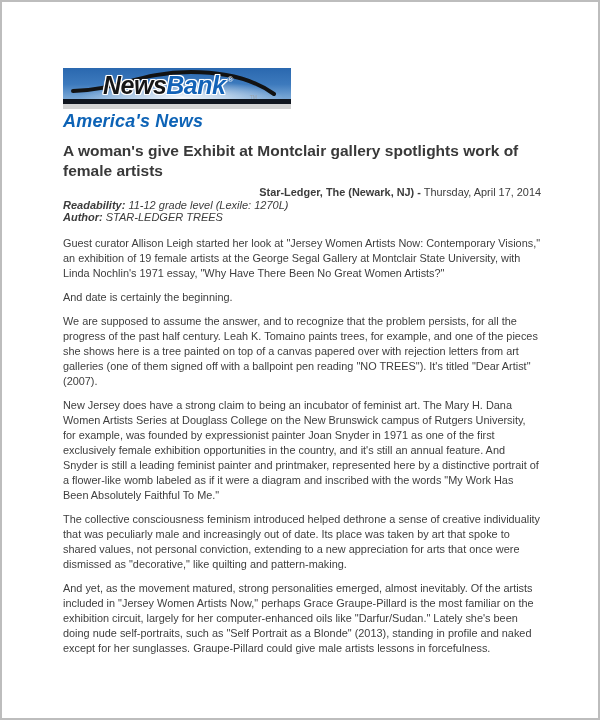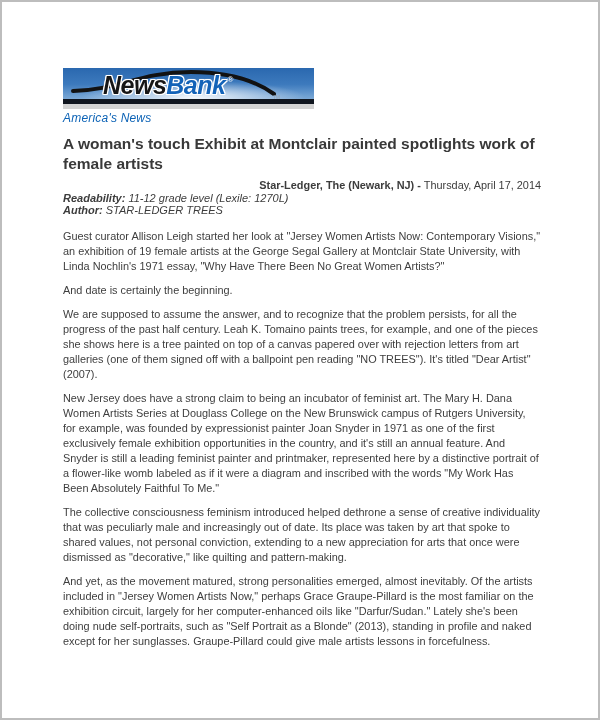--- a/index.html
+++ b/index.html
@@ -9,21 +9,21 @@
     position:relative;
   }
   .page {
     position:absolute; inset:0; width:600px; height:720px;
     box-sizing:border-box; border:2px solid #bdbdbd; background:#fff; overflow:hidden;
   }
   .content { margin:66px 58px 0 61px; width:478px; }
 
   
   .logo-box {
-    position:relative; width:251px; height:41px; overflow:hidden;
+    position:relative; width:228px; height:41px; overflow:hidden;
     background:
       radial-gradient(ellipse 62% 58% at 52% 72%, rgba(255,255,255,0.92), rgba(255,255,255,0) 72%),
       linear-gradient(180deg, #2a68af 0%, #3d7abd 40%, #6fa0d2 68%, #9dc0e2 100%);
   }
   .darkband  { position:absolute; left:0; right:0; bottom:5px; height:5px; background:#10161f; }
   .graystrip { position:absolute; left:0; right:0; bottom:0; height:5px; background:#d3d3d3; }
   .swoosh { position:absolute; left:6px; top:1px; width:212px; height:30px; z-index:1; }
   .wordmark {
     position:absolute; left:40px; top:4px; z-index:2;
     font-style:italic; font-weight:bold; font-size:25px;
@@ -35,21 +35,21 @@
                  1px 0 0 #fff, -1px 0 0 #fff;
   }
   .news { color:#161616; }
   .bank { color:#1363b8; }
   .reg  { font-size:8px; color:#eef3f8; font-style:normal; vertical-align:12px;
           margin-left:2px; text-shadow:none; letter-spacing:0; }
   .tm   { position:absolute; right:34px; bottom:9px; z-index:2; font-size:5px;
           color:#97a2ae; font-style:normal; }
 
   .tagline {
-    margin-top:2px; font-size:12px; font-weight:normal; font-style:italic;
+    margin-top:2px; font-size:18px; font-weight:bold; font-style:italic;
     color:#0d63b6; letter-spacing:0.2px;
   }
 
   
   .title {
     margin:9px 0 0 0; font-size:15.5px; line-height:20px;
     font-weight:bold; color:#393939;
   }
   .byline { margin-top:5px; font-size:10.9px; line-height:12.5px; color:#3c3c3c;text-align:right; }
   .src { font-weight:bold; }
@@ -73,21 +73,21 @@
       <div class="wordmark">
         <span class="news">News</span><span class="bank">Bank</span><span class="reg">®</span>
       </div>
       <span class="tm">TM</span>
       <div class="darkband"></div>
       <div class="graystrip"></div>
     </div>
 
     <div class="tagline">America's News</div>
 
-    <h1 class="title">A woman's touch Exhibit at Montclair painted spotlights work of female artists</h1>
+    <h1 class="title">A woman's give Exhibit at Montclair gallery spotlights work of female artists</h1>
 
     <div class="byline">
       <span class="src">Star-Ledger, The (Newark, NJ) -</span>
       <span>Thursday, April 17, 2014</span>
     </div>
     <div class="meta">
       <span class="b">Readability:</span>
       <span>11-12 grade level (Lexile: 1270L)</span>
     </div>
     <div class="meta">

